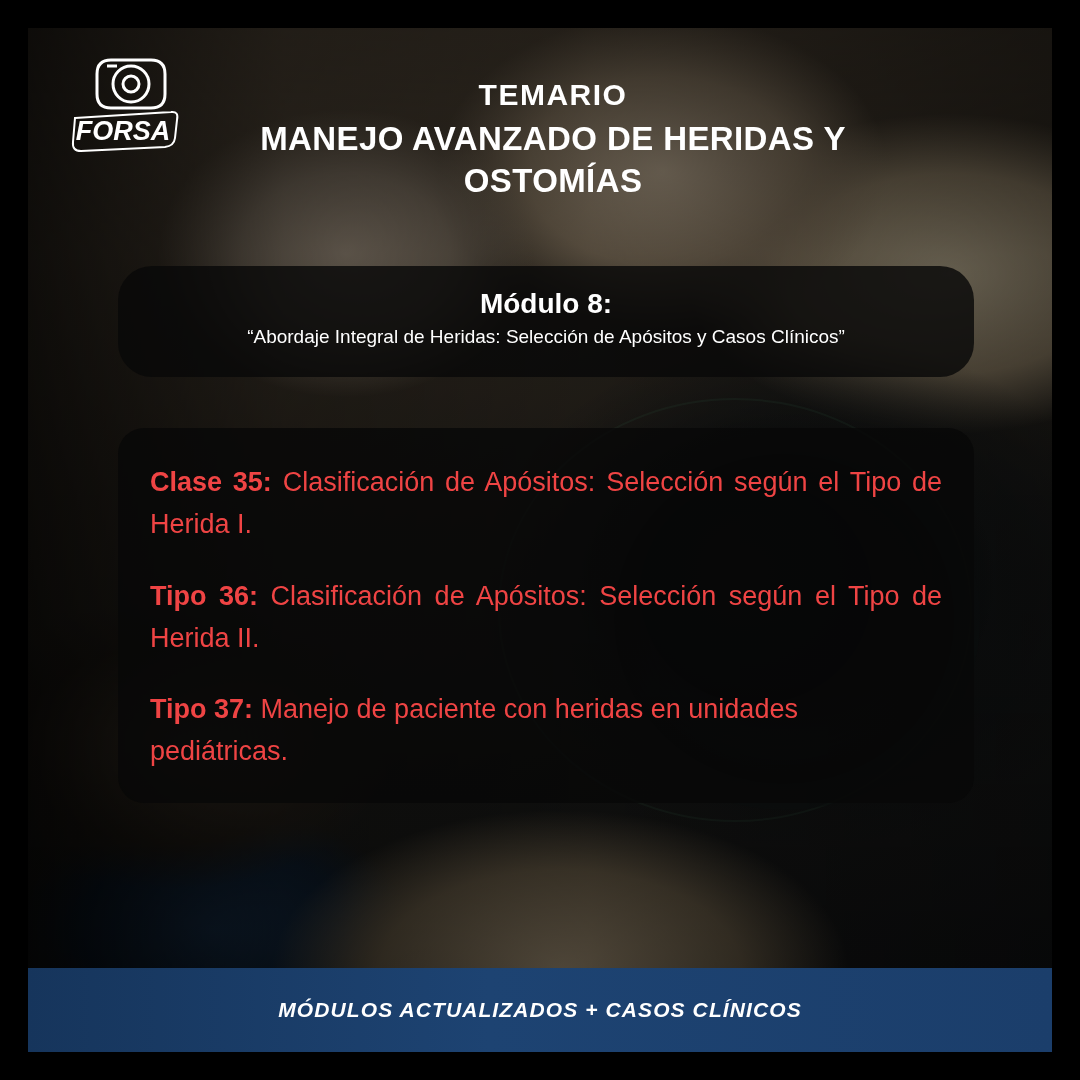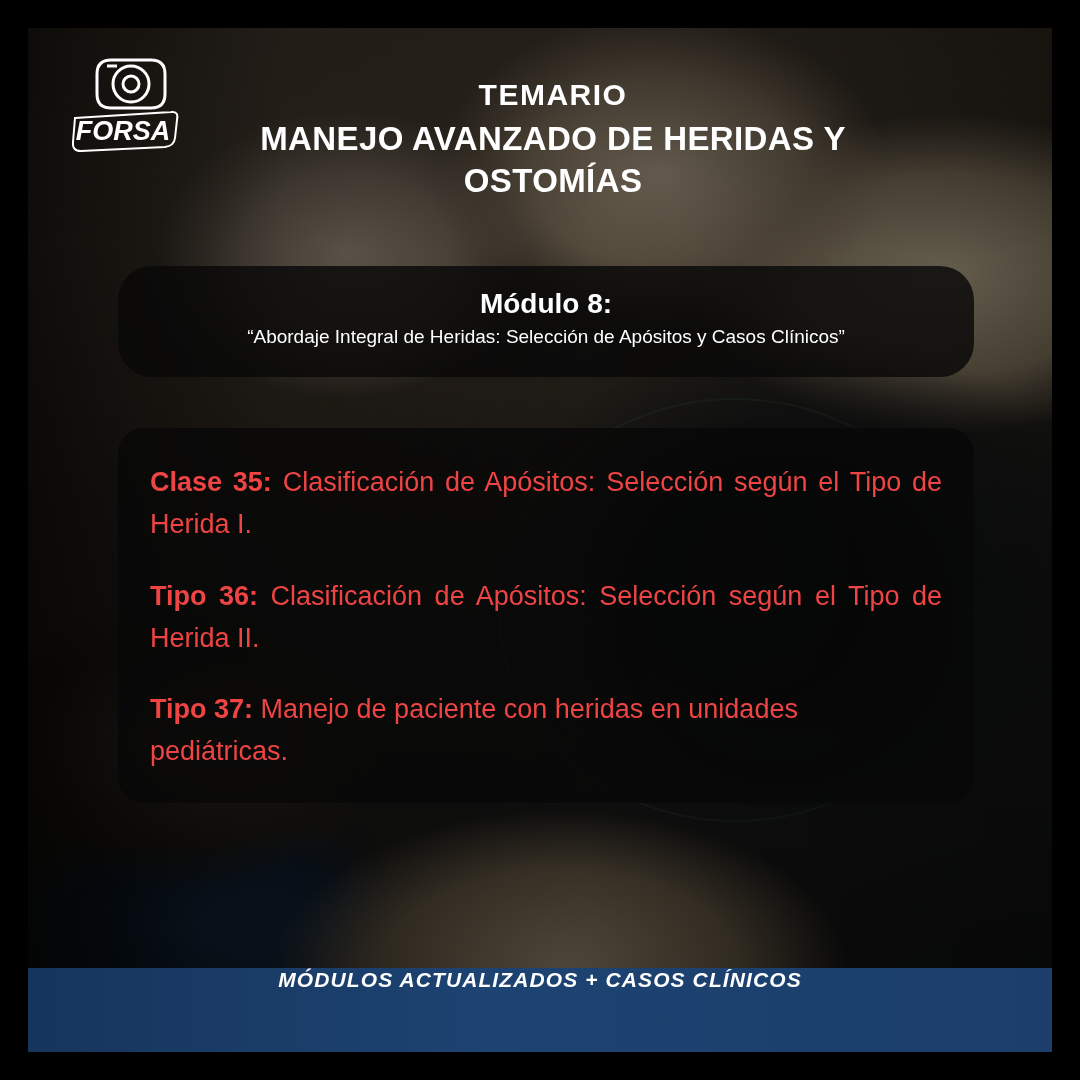--- a/index.html
+++ b/index.html
@@ -170,20 +170,21 @@
   }
 
   
   .banner {
     position: absolute;
     left: 0;
     right: 0;
     bottom: 0;
     height: 84px;
     display: flex;
+    align-items: center;
     justify-content: center;
     background: linear-gradient(to right, #16355c 0%, #1d4372 45%, #1b3e6b 100%);
   }
   .banner span {
     color: #ffffff;
     font-size: 21px;
     font-style: italic;
     font-weight: bold;
     letter-spacing: 1.1px;
   }

